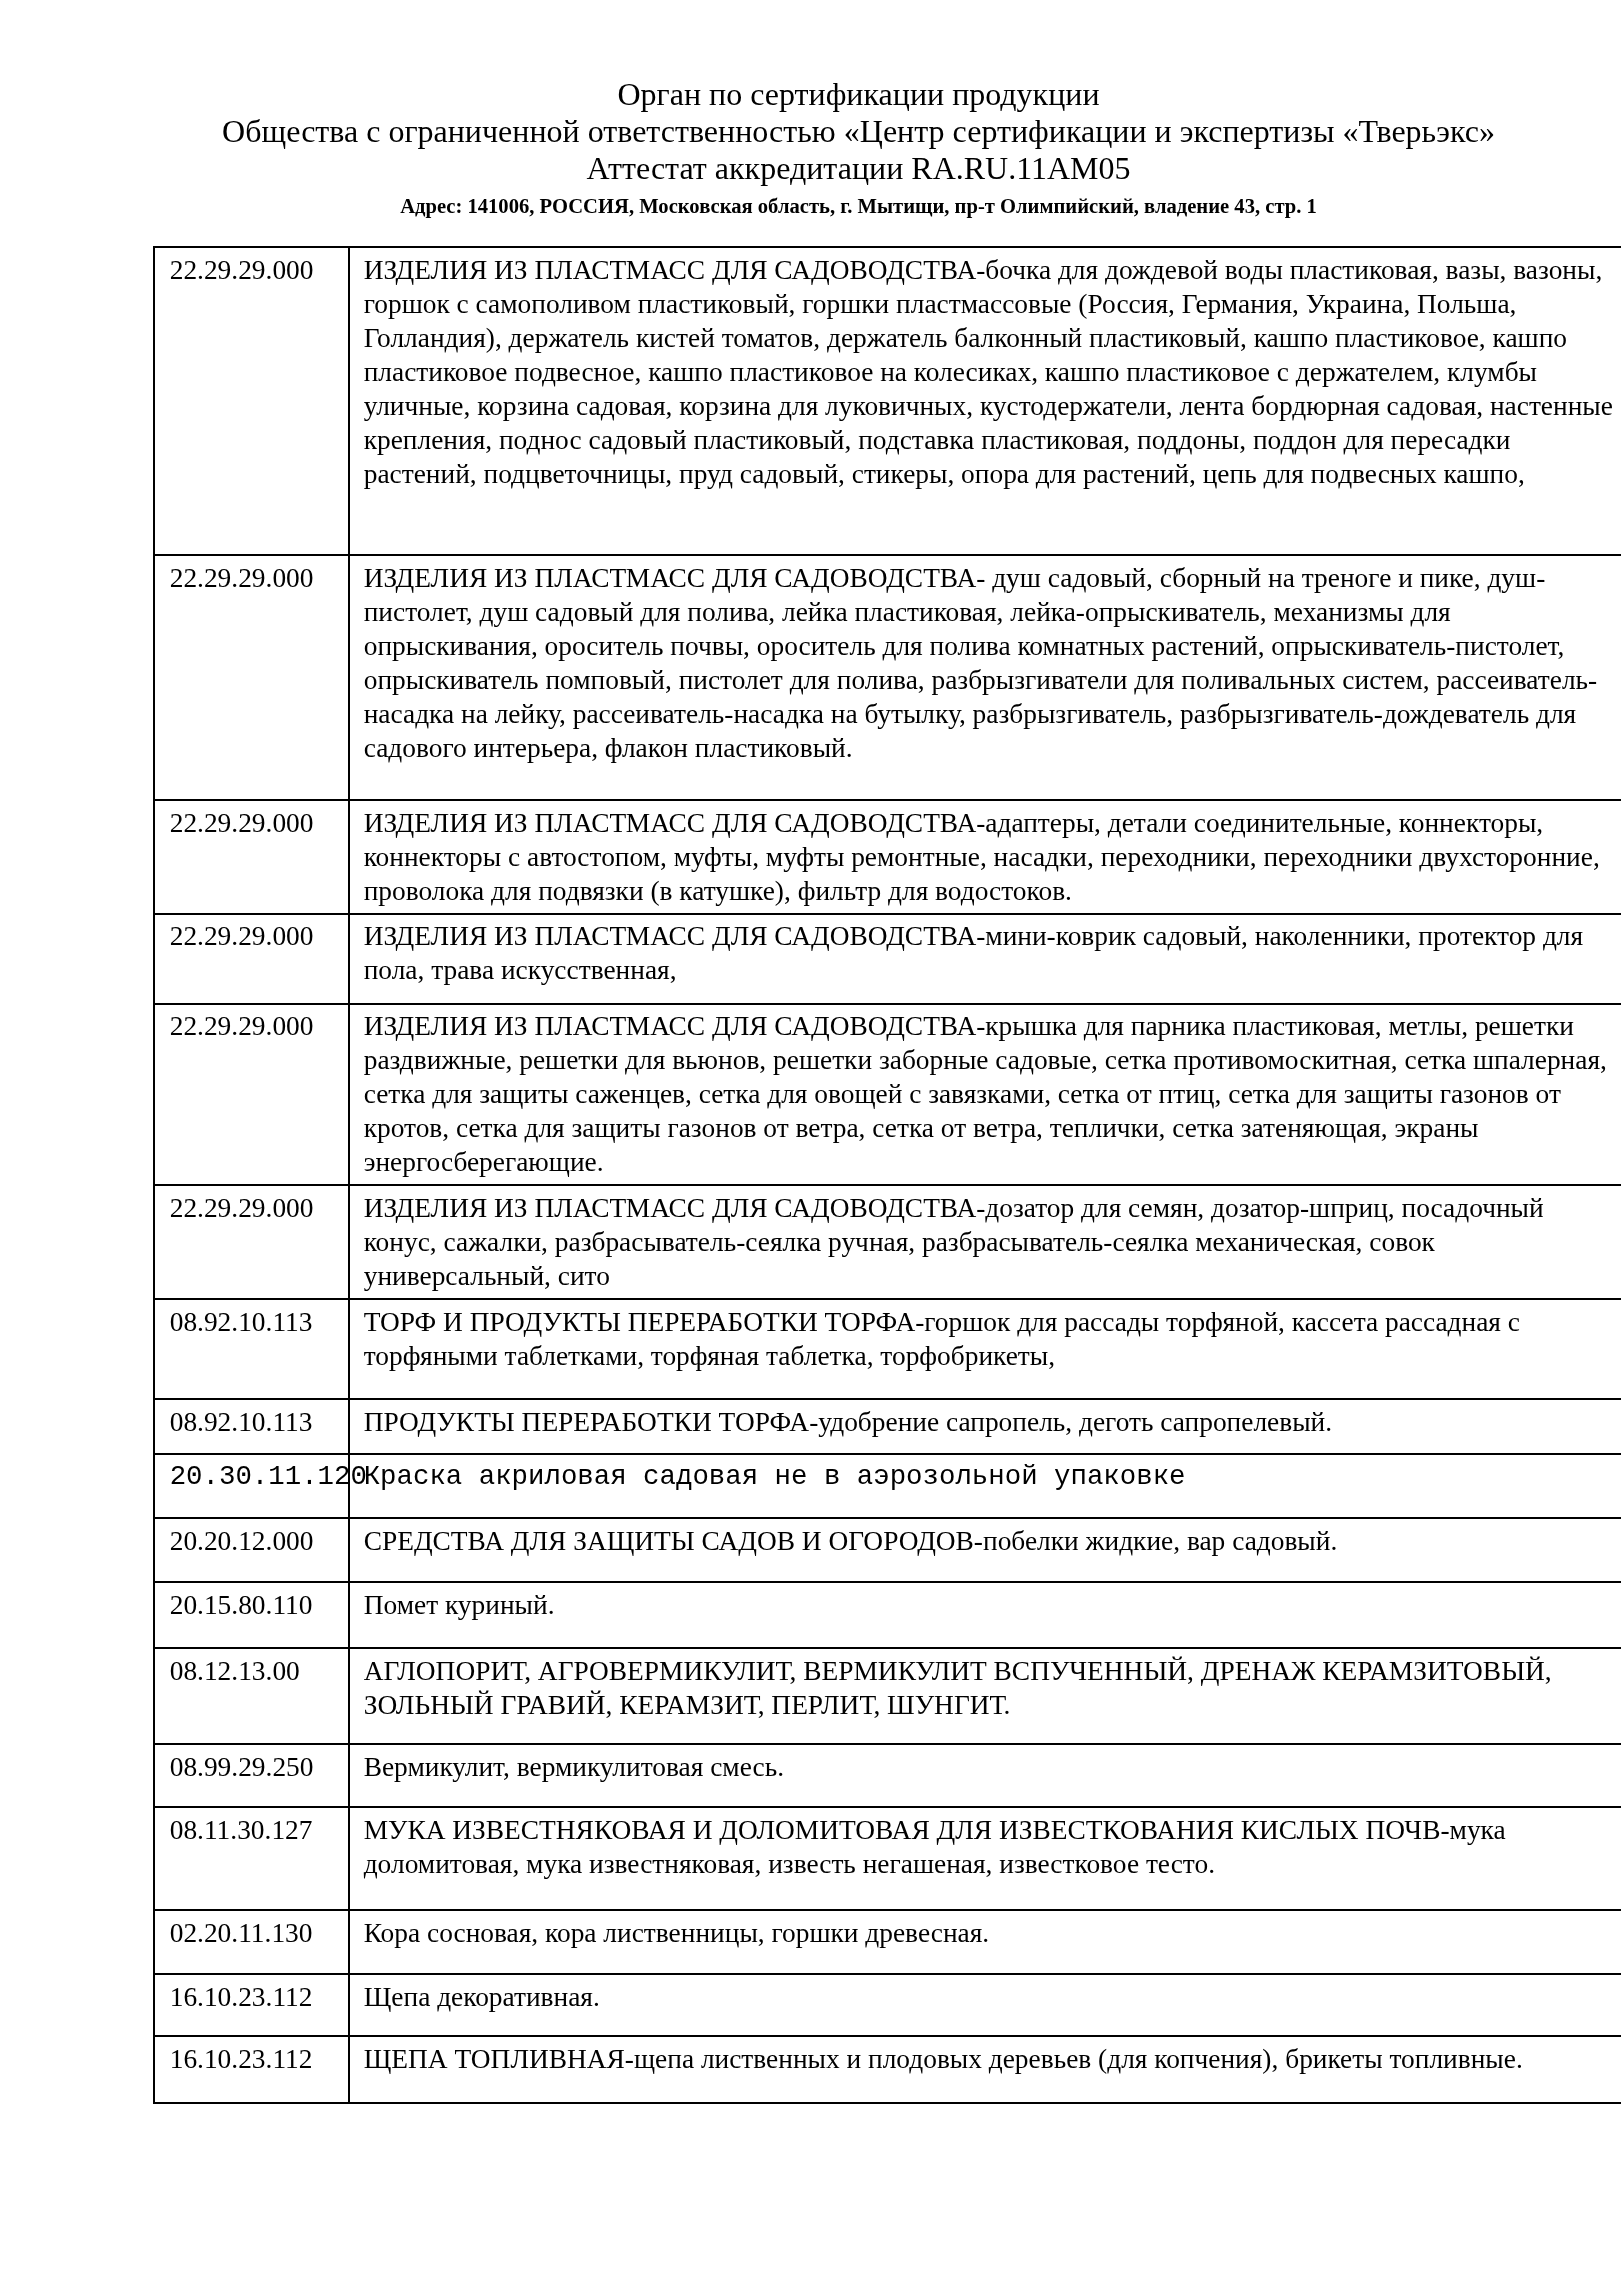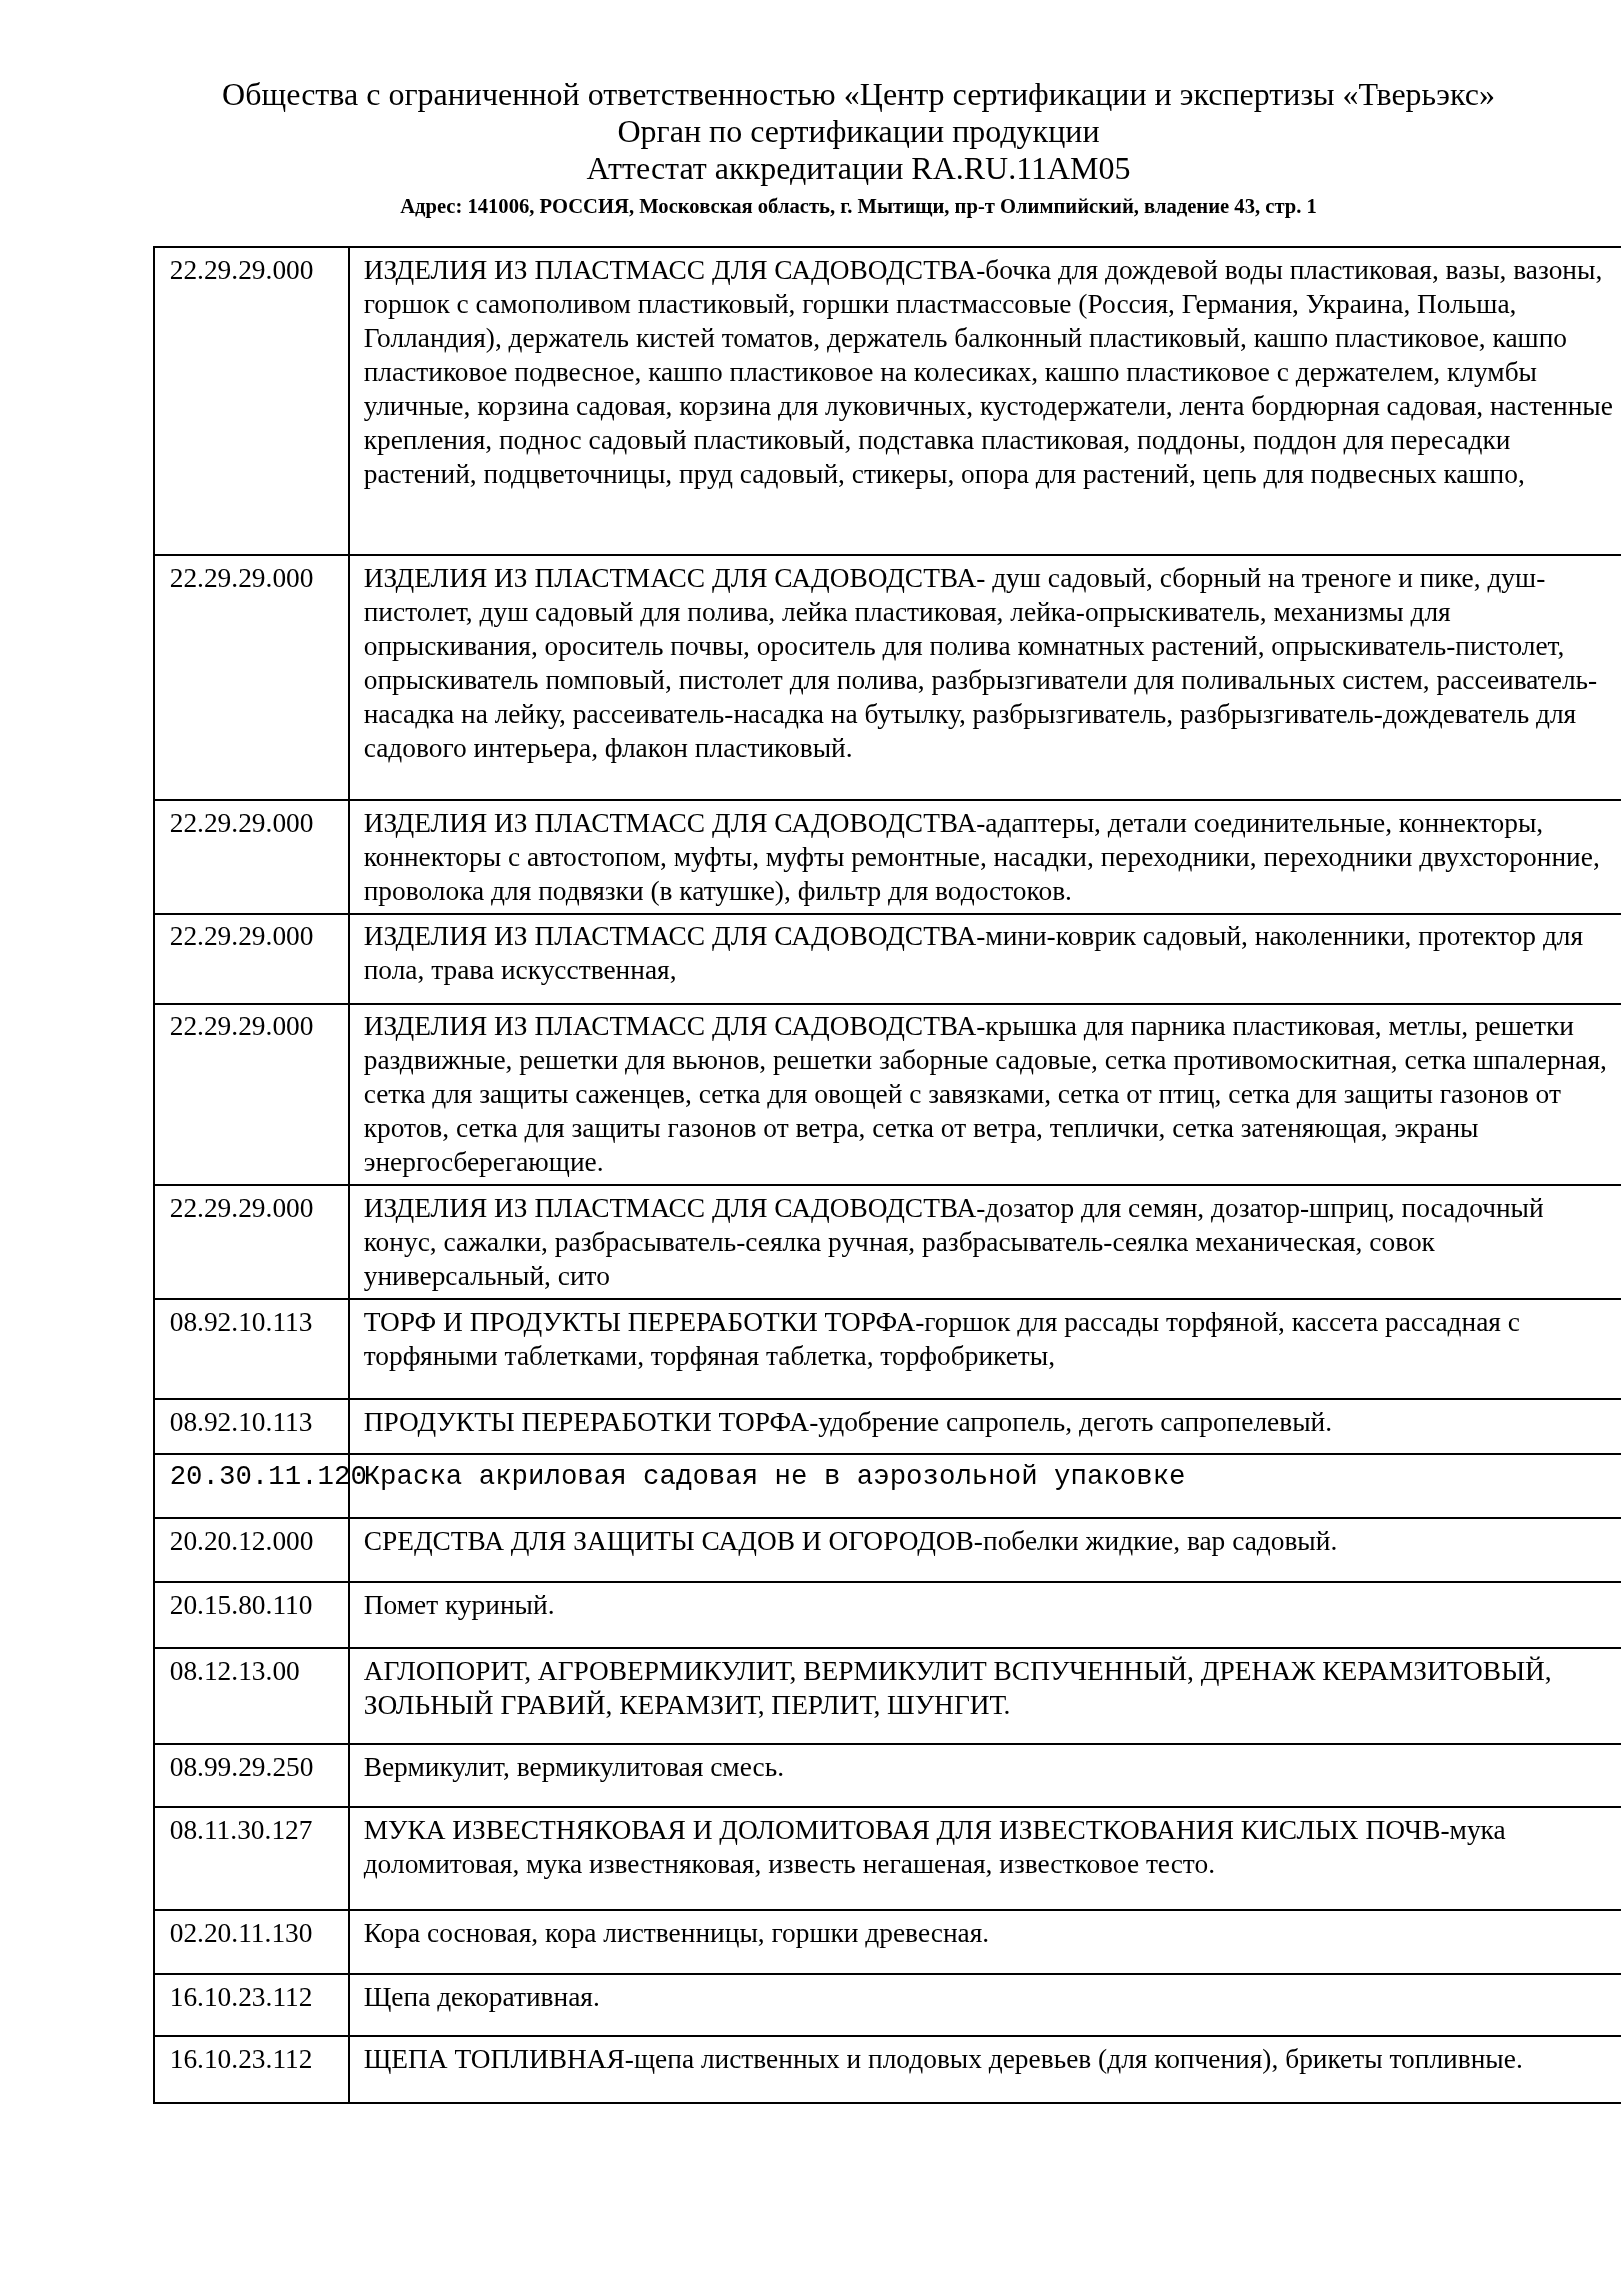--- a/index.html
+++ b/index.html
@@ -76,22 +76,22 @@
   tr:nth-child(15) { height: 64px;  }
   tr:nth-child(16) { height: 62px; padding-left: 48px;  }
   tr:nth-child(17) { height: 67px;  }
   tr:nth-child(18) { height: 72px;  }
 </style>
 </head>
 <body>
 
 <div class="content">
   <div class="header">
+    <div class="big-line">Орган по сертификации продукции</div>
     <div class="big-line">Общества с ограниченной ответственностью «Центр сертификации и экспертизы «Тверьэкс»</div>
-    <div class="big-line">Орган по сертификации продукции</div>
     <div class="big-line">Аттестат аккредитации RA.RU.11АМ05</div>
     <div class="addr-line">Адрес: 141006, РОССИЯ, Московская область, г. Мытищи, пр-т Олимпийский, владение 43, стр. 1</div>
   </div>
 
   <table class="cert-table">
     <tbody id="table-body">
   <tr>
     <td class="code-cell">22.29.29.000</td>
     <td class="desc-cell">ИЗДЕЛИЯ ИЗ ПЛАСТМАСС ДЛЯ САДОВОДСТВА-бочка для дождевой воды пластиковая, вазы, вазоны, горшок с самополивом пластиковый, горшки пластмассовые (Россия, Германия, Украина, Польша, Голландия),  держатель кистей томатов, держатель балконный пластиковый, кашпо пластиковое, кашпо пластиковое подвесное, кашпо пластиковое на колесиках, кашпо пластиковое с держателем, клумбы уличные, корзина садовая, корзина для луковичных, кустодержатели, лента бордюрная садовая, настенные крепления, поднос садовый пластиковый, подставка пластиковая, поддоны, поддон для пересадки растений, подцветочницы, пруд садовый, стикеры, опора для растений, цепь для подвесных кашпо,</td>
   </tr>

